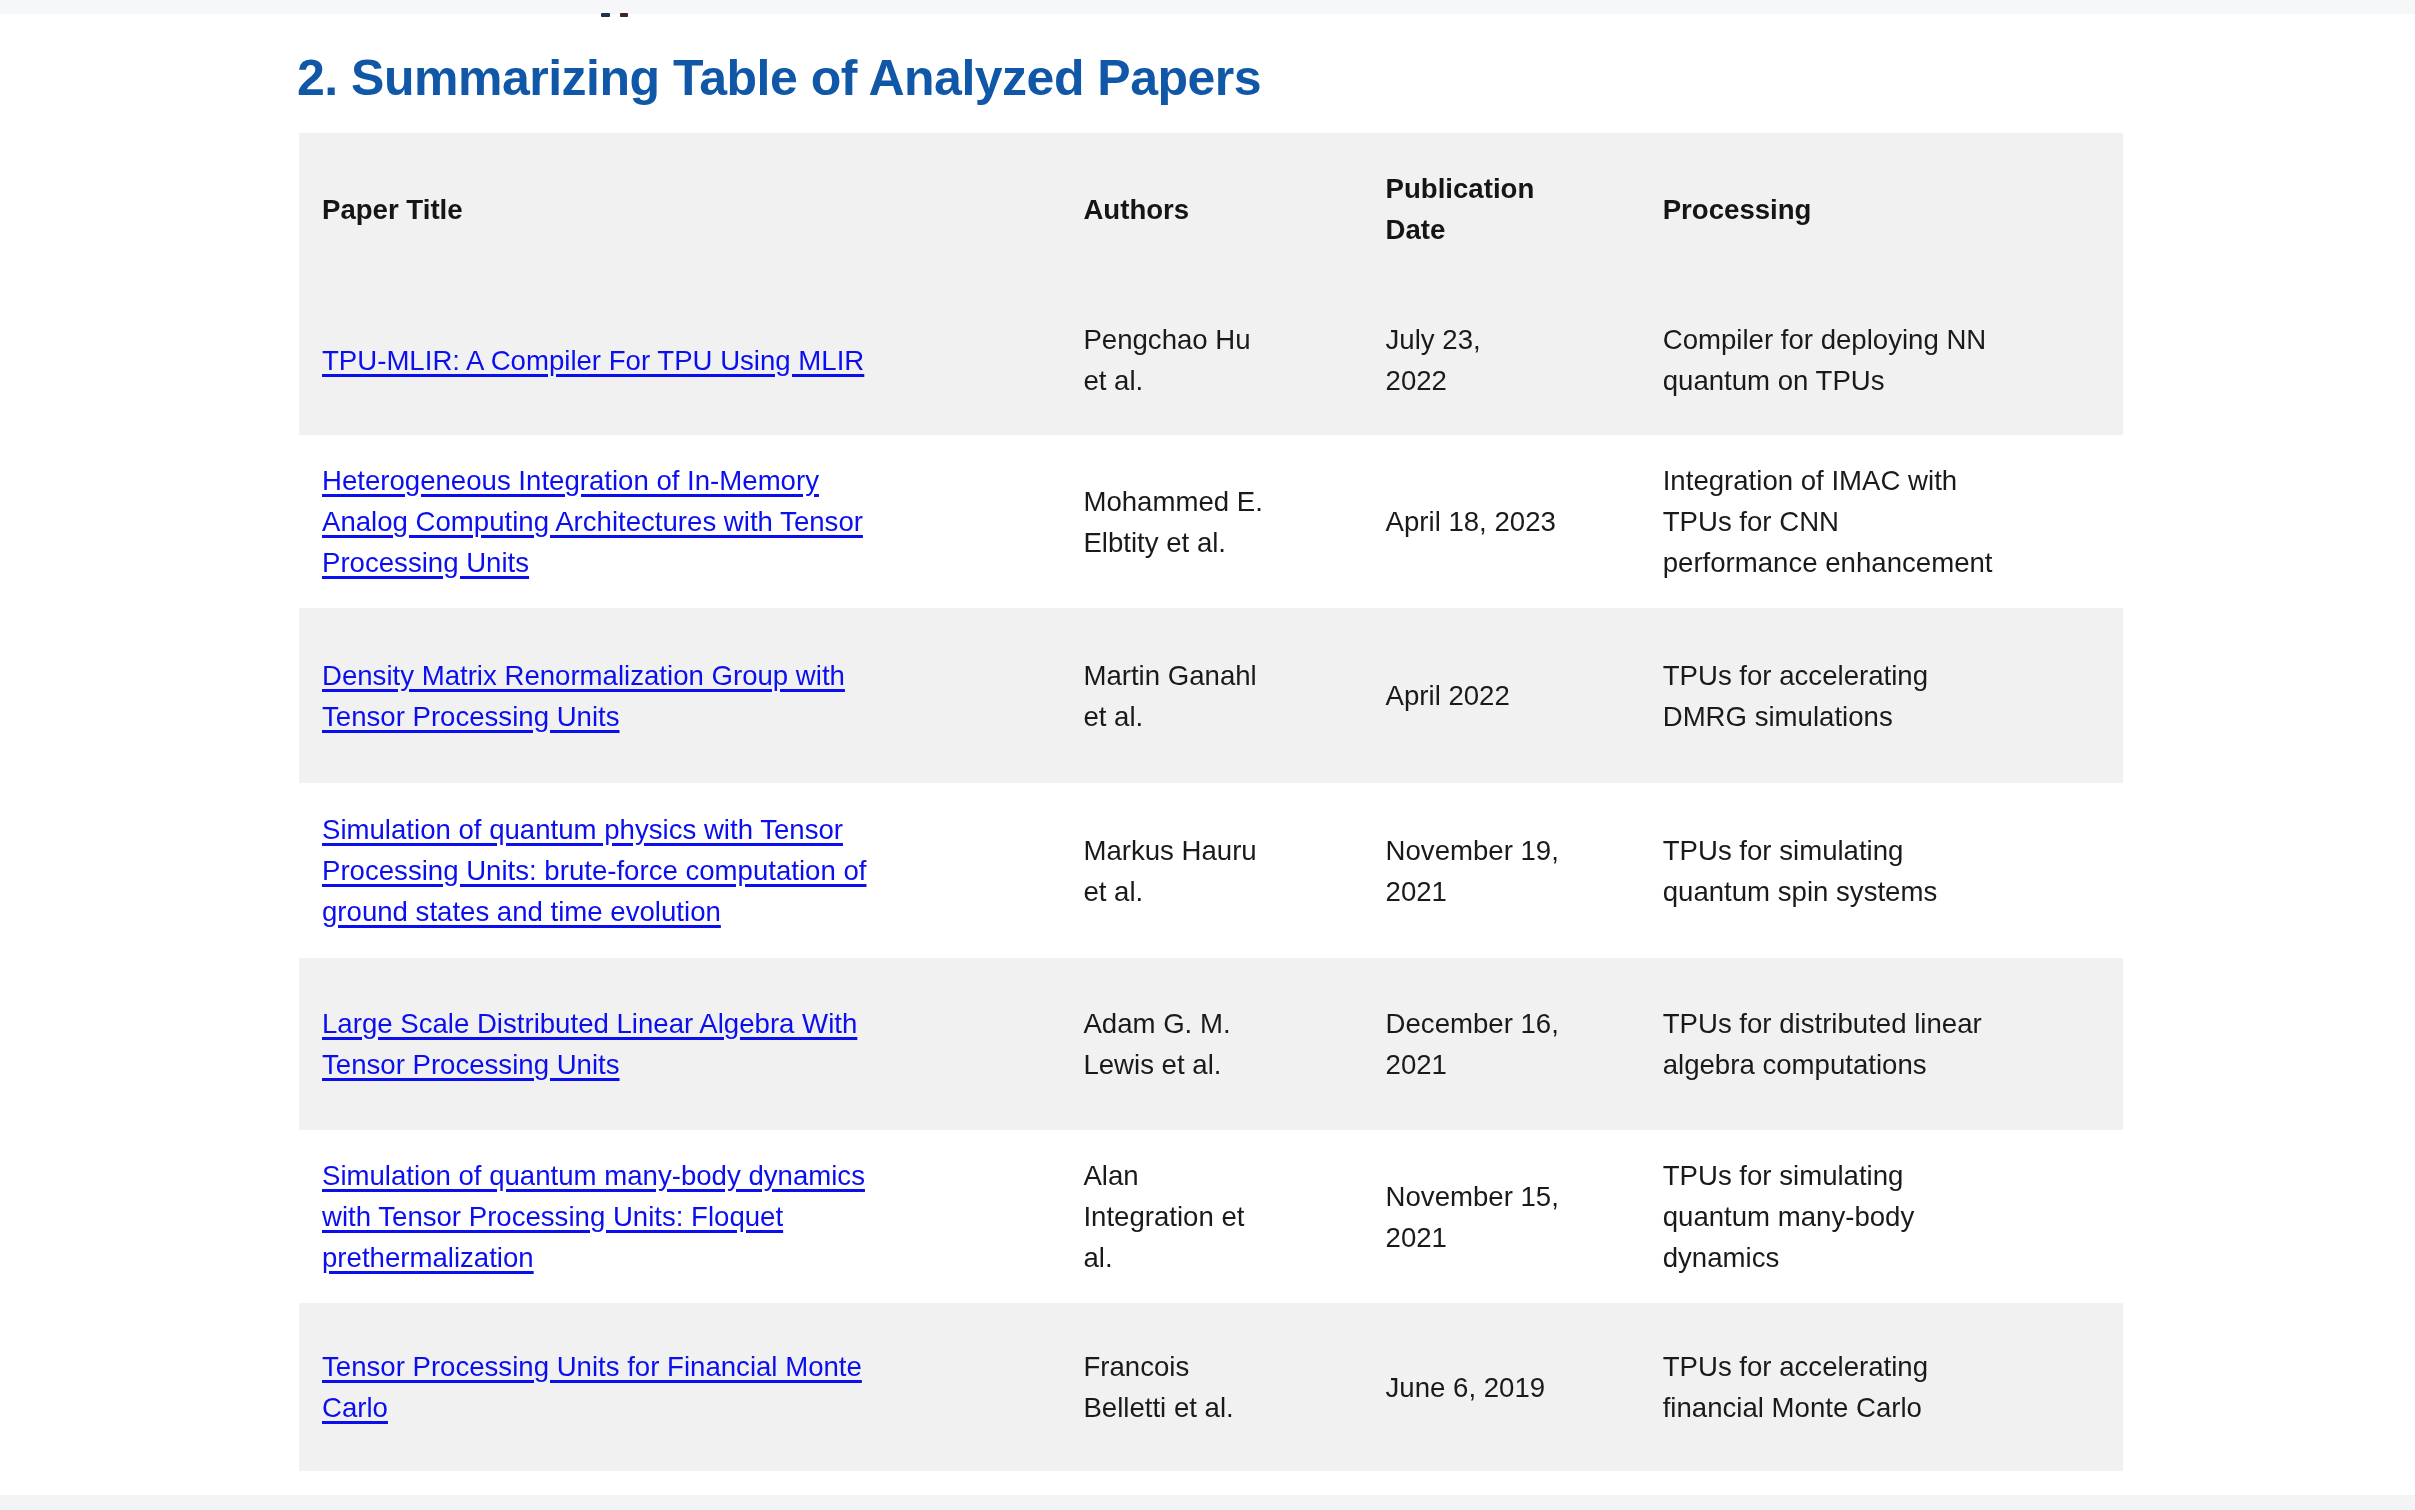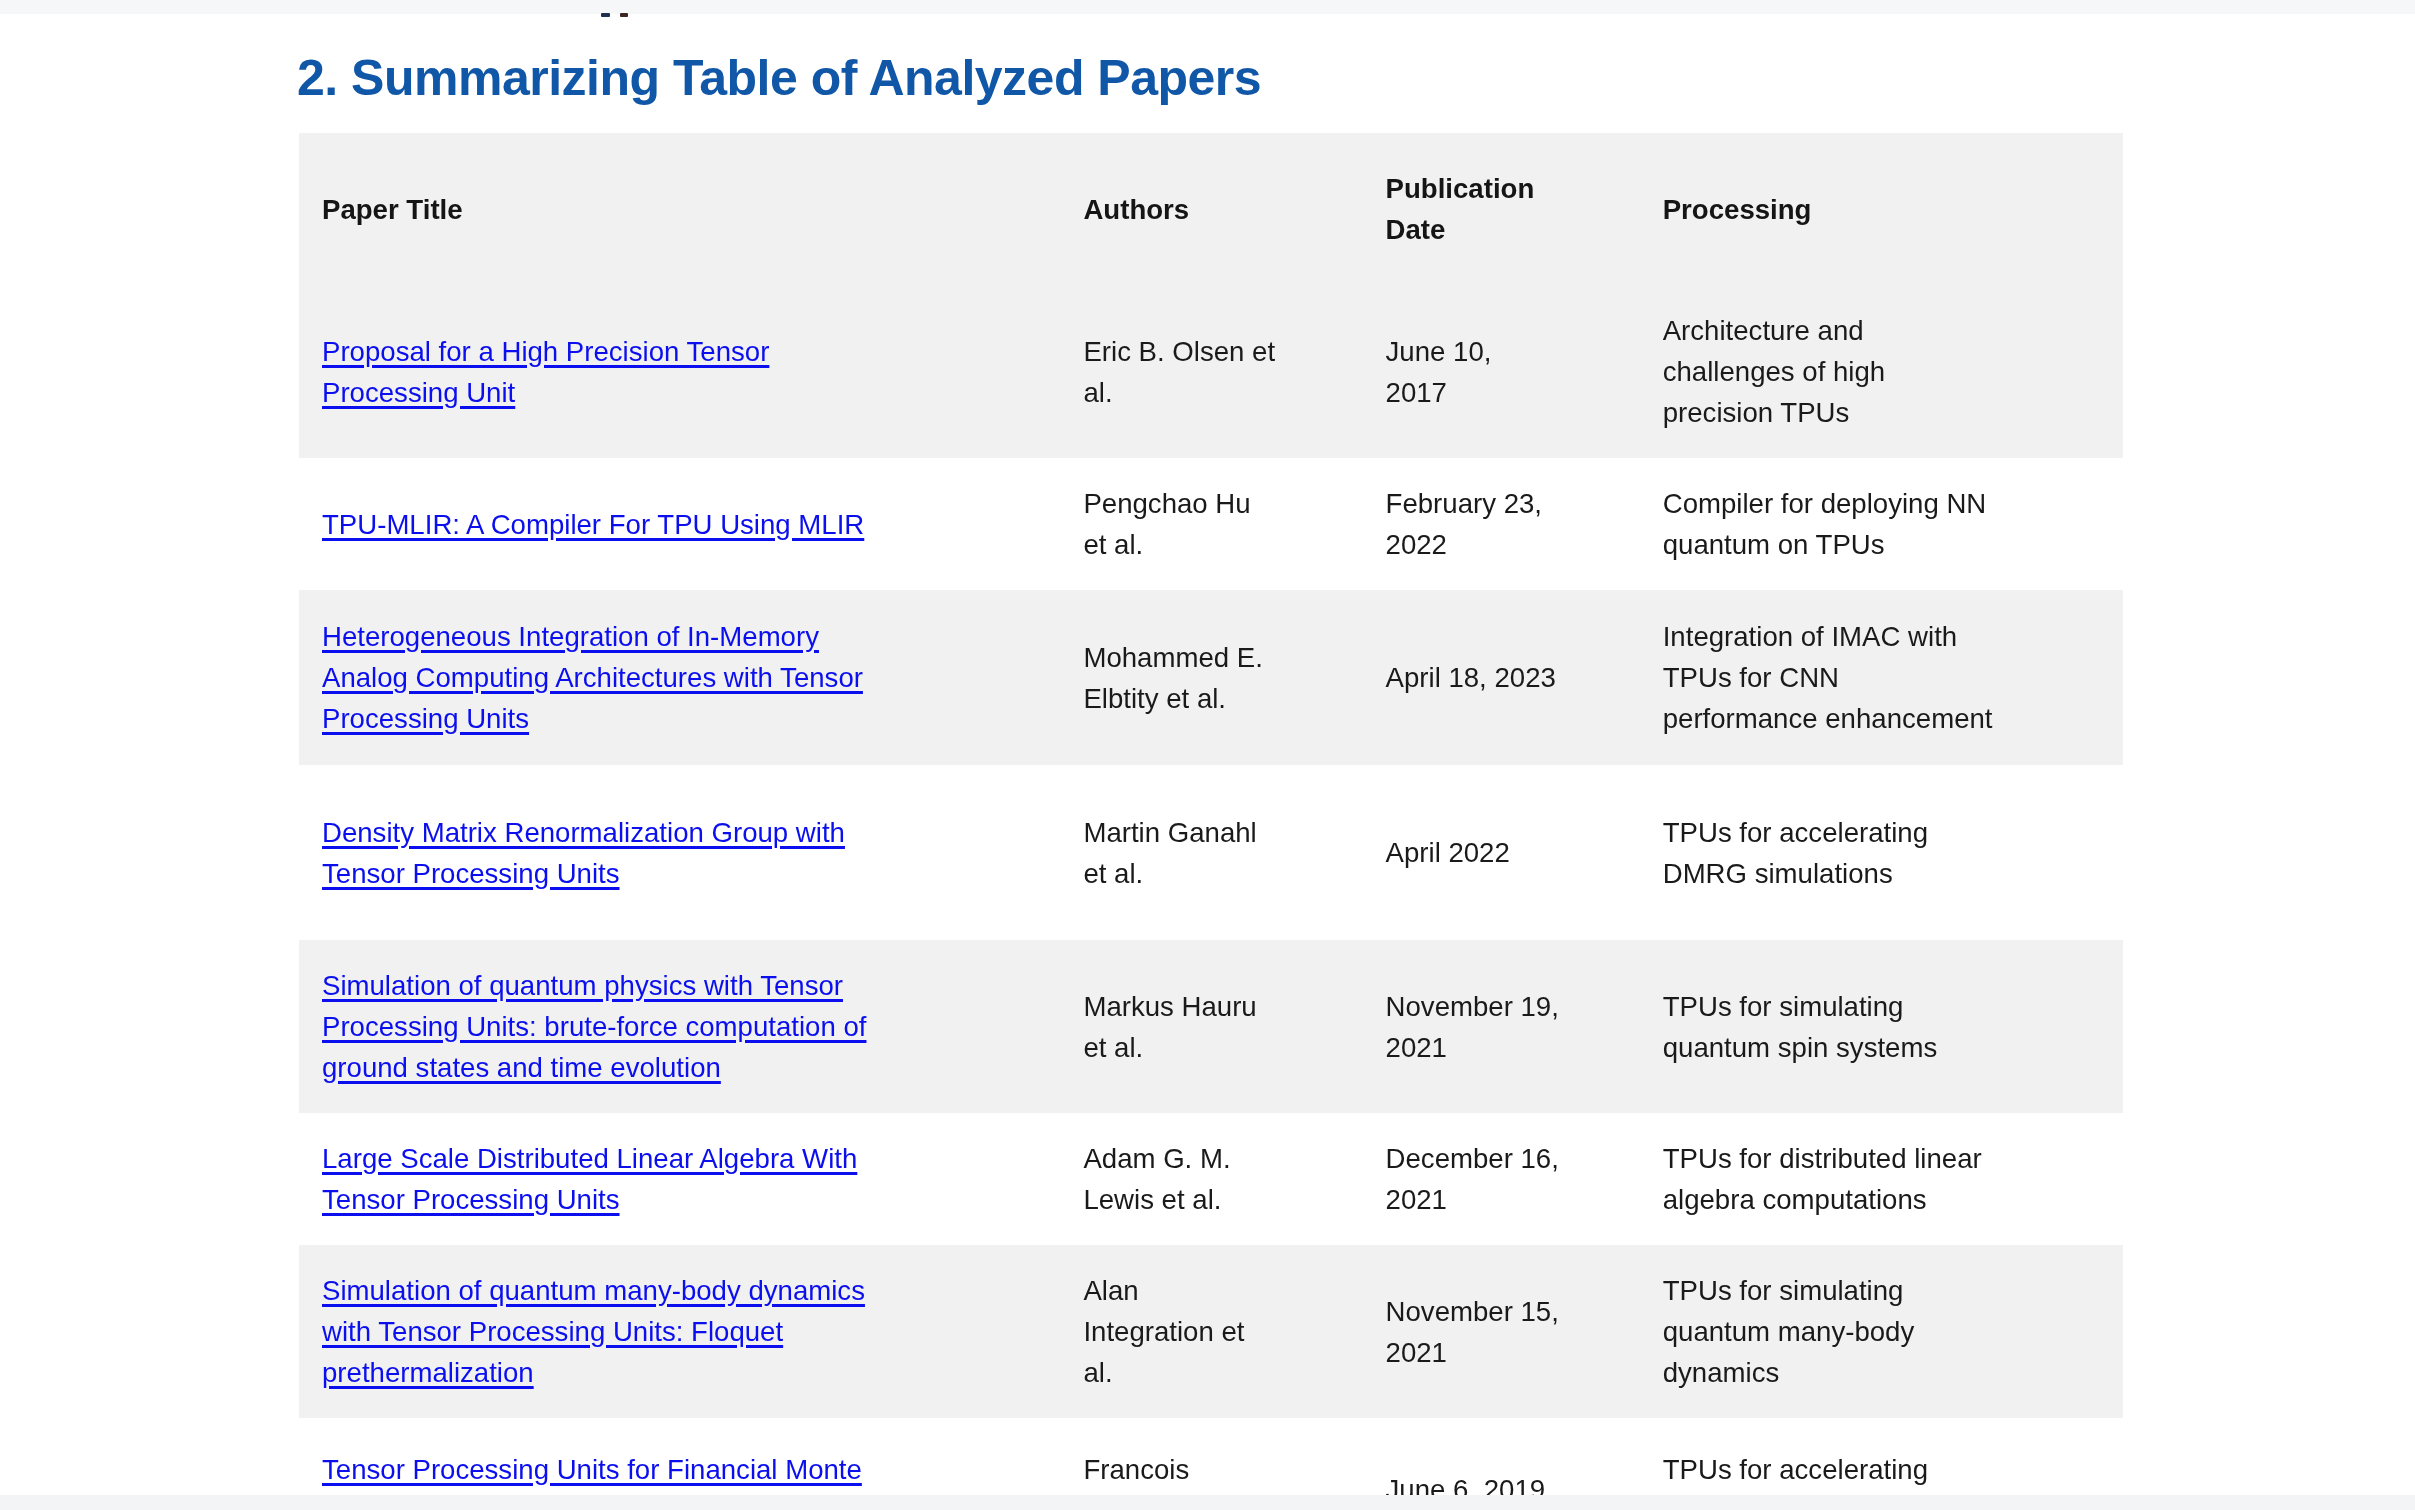--- a/index.html
+++ b/index.html
@@ -98,35 +98,24 @@
     <tr>
       <th>Paper Title</th>
       <th>Authors</th>
       <th>Publication
 Date</th>
       <th>Processing</th>
     </tr>
   </thead>
   <tbody>
     <tr>
-      <td><a>Proposal for a High Precision Tensor
-Processing Unit</a></td>
-      <td>Eric B. Olsen et
-al.</td>
-      <td>June 10,
-2017</td>
-      <td>Architecture and
-challenges of high
-precision TPUs</td>
-    </tr>
-    <tr>
       <td><a>TPU-MLIR: A Compiler For TPU Using MLIR</a></td>
       <td>Pengchao Hu
 et al.</td>
-      <td>February 23,
+      <td>July 23,
 2022</td>
       <td>Compiler for deploying NN
 quantum on TPUs</td>
     </tr>
     <tr>
       <td><a>Heterogeneous Integration of In-Memory
 Analog Computing Architectures with Tensor
 Processing Units</a></td>
       <td>Mohammed E.
 Elbtity et al.</td>

